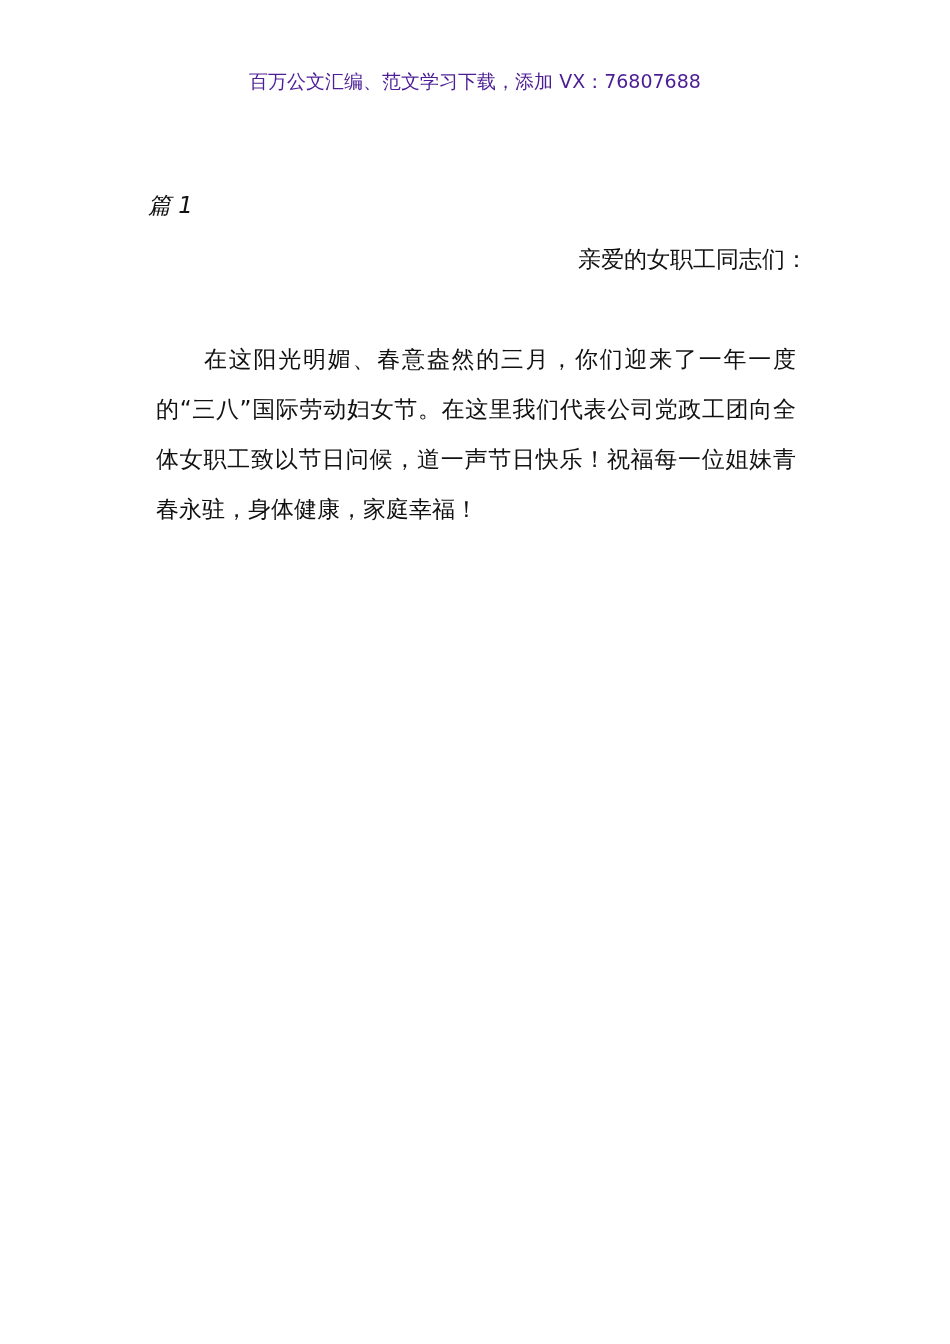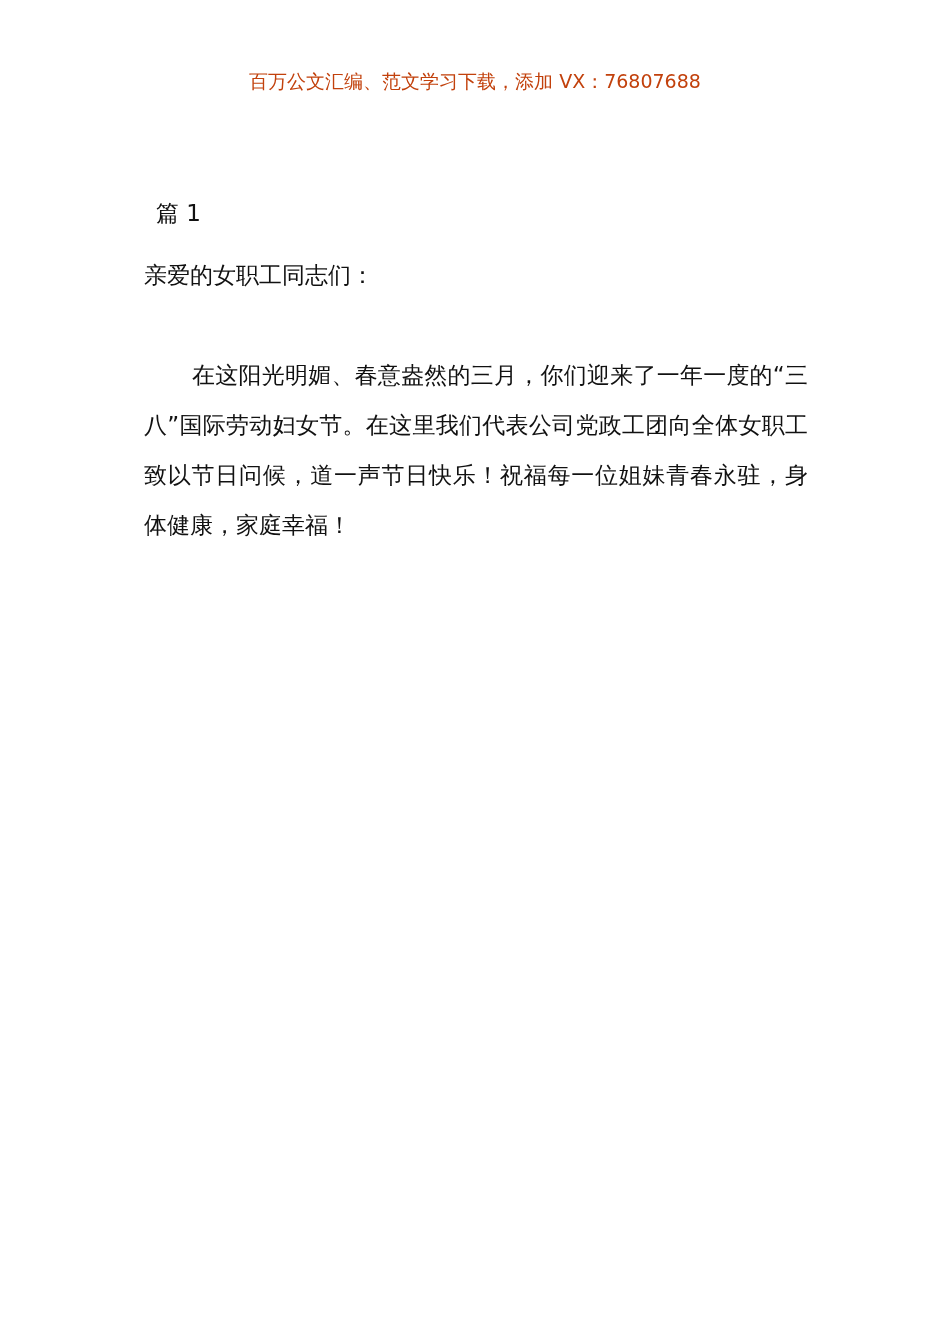--- a/index.html
+++ b/index.html
@@ -16,41 +16,43 @@
       color: #111111;
     }
     .header-banner {
       position: absolute;
       top: 66px;
       left: 0;
       width: 950px;
       text-align: center;
       font-size: 19px;
       line-height: 30px;
-      color: #c2410c;
+      color: #4c1d95;
       letter-spacing: 0px;
     }
     .doc-body {
       position: absolute;
       left: 144px;
       top: 176px;
       width: 664px;
       font-size: 23px;
       line-height: 50px;
     }
     .section-label {
-      margin: 12px;
+      margin: 4px;
       height: 50px;
+      font-style: italic;
     }
     .salutation {
       margin: 0;
       height: 50px;
+      text-align: right;
     }
     .para {
-      margin: 0;
+      margin: 12px;
       text-indent: 48px;
       text-align: justify;
       text-justify: inter-character;
       word-break: break-all;
     }
     .para + .para, .salutation + .para {
       margin-top: 50px;
     }
   </style>
 </head>

